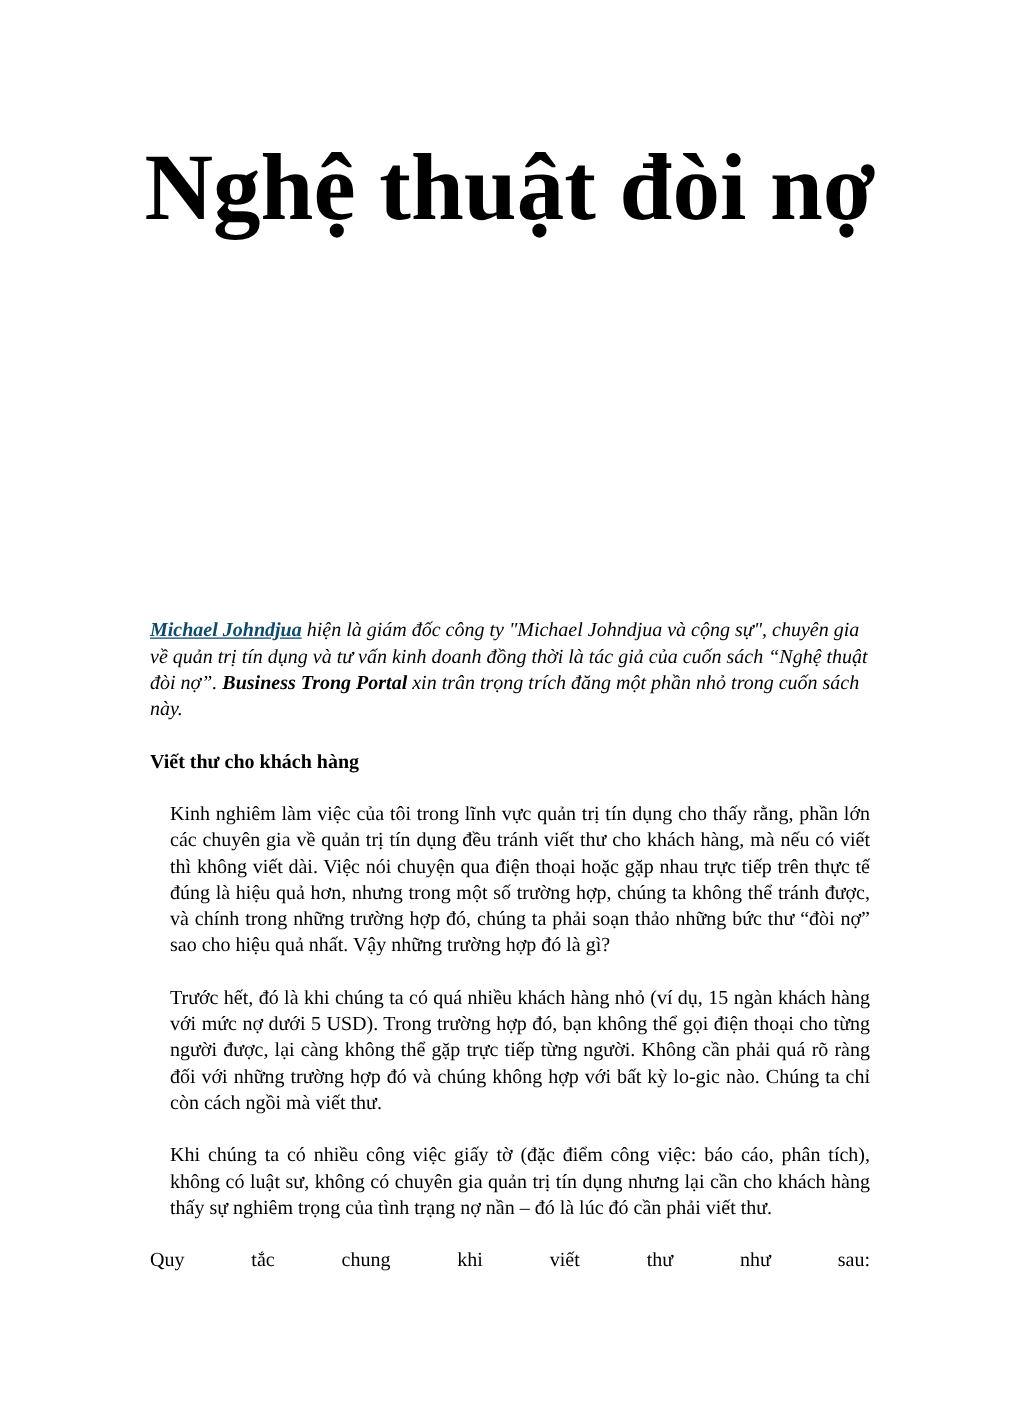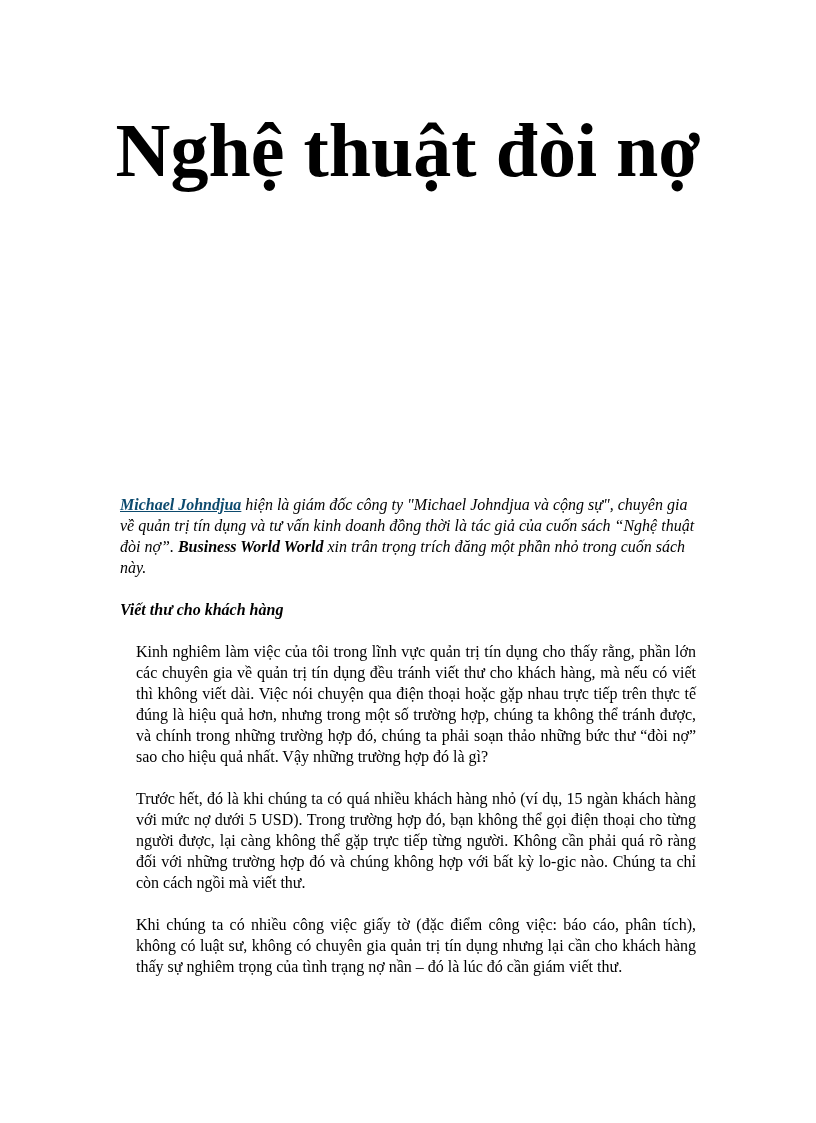--- a/index.html
+++ b/index.html
@@ -7,33 +7,43 @@
          font-family: "Liberation Serif", "DejaVu Serif", serif; color: #000; }
   .page { position: absolute; left: 0; top: 0; width: 816px; height: 1123px; }
   .title { position: absolute; left: 100px; top: 100px; width: 616px;
            text-align: center; font-weight: bold; font-size: 76px; line-height: 100px;
            font-family: "Liberation Serif", "DejaVu Serif", serif; margin: 0; }
   .content { position: absolute; left: 120px; top: 494px; width: 576px;
              font-size: 16px; line-height: 21px; }
   .intro { font-style: italic; margin: 0 0 21px 0; }
   .intro a { color: #0c4a6e; font-weight: bold; text-decoration: underline; }
   .intro b { font-weight: bold; }
-  h2 { font-size: 16px; font-weight: bold; margin: 0 0 21px 0; line-height: 21px; font-style: italic; }
+  h2 { font-size: 16px; font-weight: bold; margin: 0 0 21px 0; line-height: 21px; }
   p.body { text-align: justify; margin: 0 0 21px 16px; }
   p.rule { margin: 0; display: flex; justify-content: space-between; }
 </style>
 </head>
 <body>
 
 <div class="page">
   <h1 class="title">Nghệ thuật đòi nợ</h1>
 
   <div class="content">
-    <p class="intro"><a href="#">Michael Johndjua</a><span> hiện là giám đốc công ty "Michael Johndjua và cộng sự", chuyên gia về quản trị tín dụng và tư vấn kinh doanh đồng thời là tác giả của cuốn sách “Nghệ thuật đòi nợ”. </span><b>Business World World</b><span> xin trân trọng trích đăng một phần nhỏ trong cuốn sách này.</span></p>
+    <p class="intro"><a href="#">Michael Johndjua</a><span> hiện là giám đốc công ty "Michael Johndjua và cộng sự", chuyên gia về quản trị tín dụng và tư vấn kinh doanh đồng thời là tác giả của cuốn sách “Nghệ thuật đòi nợ”. </span><b>Business Trong Portal</b><span> xin trân trọng trích đăng một phần nhỏ trong cuốn sách này.</span></p>
 
     <h2>Viết thư cho khách hàng</h2>
 
     <p class="body">Kinh nghiêm làm việc của tôi trong lĩnh vực quản trị tín dụng cho thấy rằng, phần lớn các chuyên gia về quản trị tín dụng đều tránh viết thư cho khách hàng, mà nếu có viết thì không viết dài. Việc nói chuyện qua điện thoại hoặc gặp nhau trực tiếp trên thực tế đúng là hiệu quả hơn, nhưng trong một số trường hợp, chúng ta không thể tránh được, và chính trong những trường hợp đó, chúng ta phải soạn thảo những bức thư “đòi nợ” sao cho hiệu quả nhất. Vậy những trường hợp đó là gì?</p>
     <p class="body">Trước hết, đó là khi chúng ta có quá nhiều khách hàng nhỏ (ví dụ, 15 ngàn khách hàng với mức nợ dưới 5 USD). Trong trường hợp đó, bạn không thể gọi điện thoại cho từng người được, lại càng không thể gặp trực tiếp từng người. Không cần phải quá rõ ràng đối với những trường hợp đó và chúng không hợp với bất kỳ lo-gic nào. Chúng ta chỉ còn cách ngồi mà viết thư.</p>
-    <p class="body">Khi chúng ta có nhiều công việc giấy tờ (đặc điểm công việc: báo cáo, phân tích), không có luật sư, không có chuyên gia quản trị tín dụng nhưng lại cần cho khách hàng thấy sự nghiêm trọng của tình trạng nợ nần – đó là lúc đó cần giám viết thư.</p>
+    <p class="body">Khi chúng ta có nhiều công việc giấy tờ (đặc điểm công việc: báo cáo, phân tích), không có luật sư, không có chuyên gia quản trị tín dụng nhưng lại cần cho khách hàng thấy sự nghiêm trọng của tình trạng nợ nần – đó là lúc đó cần phải viết thư.</p>
 
+    <p class="rule">
+      <span>Quy</span>
+      <span>tắc</span>
+      <span>chung</span>
+      <span>khi</span>
+      <span>viết</span>
+      <span>thư</span>
+      <span>như</span>
+      <span>sau:</span>
+    </p>
   </div>
 </div>
 
 </body></html>

